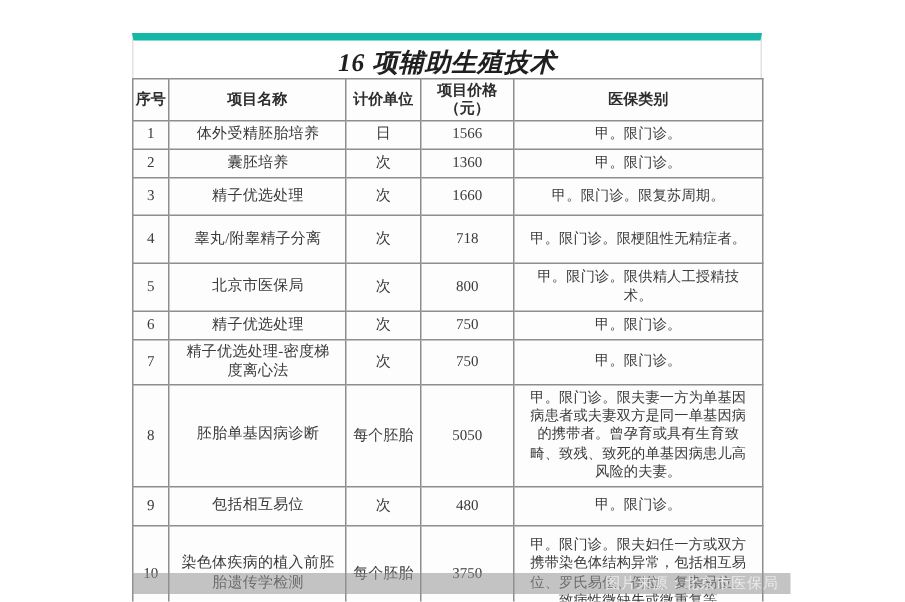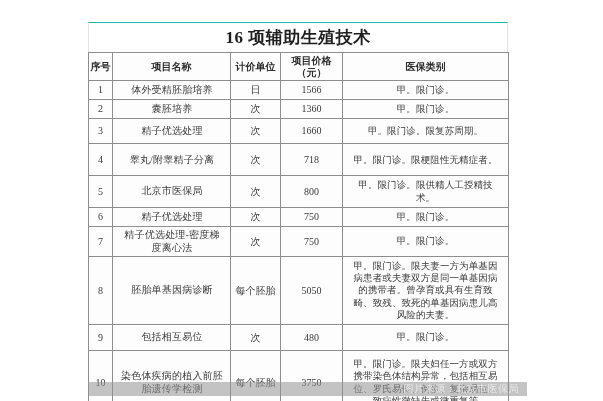--- a/index.html
+++ b/index.html
@@ -11,29 +11,30 @@
   }
   .page {
     position: relative;
     width: 603px; height: 401px;
     background: #ffffff;
   }
   .title-box {
     position: absolute;
     left: 88px; top: 22px;
     width: 420px; height: 30px;
-    border-top: 1px solid #14b8a6;
+    border-top: 5px solid #14b8a6;
     border-left: 1px solid #e2e2e2;
     border-right: 1px solid #e2e2e2;
     text-align: center;
     line-height: 30px;
     font-size: 17px;
     font-weight: bold;
     color: #1f1f1f;
     letter-spacing: 0.5px;
+    font-style: italic;
   }
   table.price-table {
     position: absolute;
     left: 88px; top: 52px;
     width: 420px;
     border-collapse: collapse;
     table-layout: fixed;
     background: #fdfdfd;
   }
   .price-table th, .price-table td {

